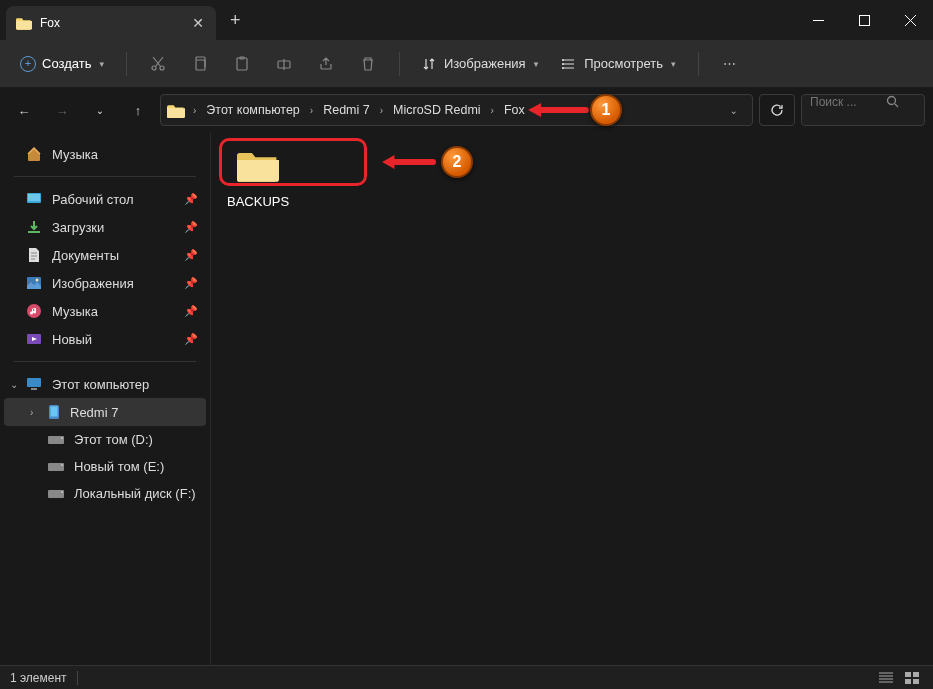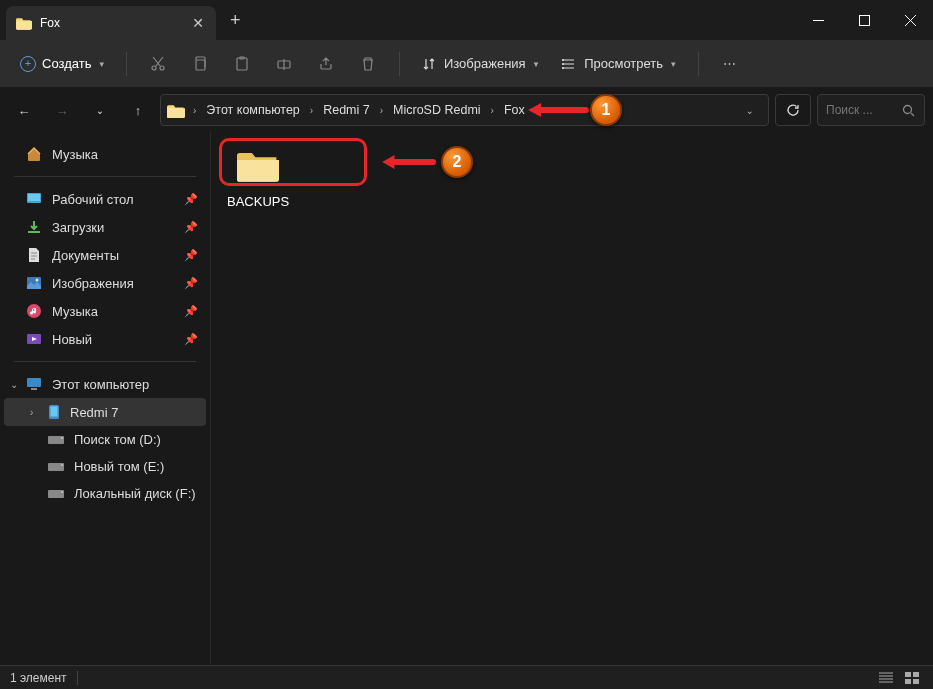--- a/index.html
+++ b/index.html
@@ -28,21 +28,21 @@
 
 .addr-row { height: 44px; background: #191919; display: flex; align-items: center; padding: 0 8px; gap: 6px; position: relative; }
 .nav-btn { width: 32px; height: 32px; display: flex; align-items: center; justify-content: center; color: #ddd; cursor: pointer; }
 .nav-btn.dim { color: #666; }
 .breadcrumb { flex: 1; height: 32px; border: 1px solid #3a3a3a; background: #1f1f1f; border-radius: 4px; display: flex; align-items: center; padding: 0 6px; gap: 2px; position: relative; }
 .bc-folder { width: 18px; height: 15px; margin-right: 4px; }
 .bc-chev { color: #aaa; font-size: 10px; padding: 0 2px; }
 .bc-item { padding: 4px 6px; color: #ddd; cursor: pointer; white-space: nowrap; font-size: 12.5px; }
 .bc-dropdown { margin-left: auto; color: #aaa; padding: 0 8px; font-size: 10px; }
 .refresh-btn { width: 36px; height: 32px; display: flex; align-items: center; justify-content: center; color: #ddd; border: 1px solid #3a3a3a; border-radius: 4px; cursor: pointer; }
-.search-box { width: 108px; height: 32px; border: 1px solid #3a3a3a; background: #1f1f1f; border-radius: 4px; display: flex; align-items: center; padding: 0 8px; color: #777; gap: 6px; }
+.search-box { width: 124px; height: 32px; border: 1px solid #3a3a3a; background: #1f1f1f; border-radius: 4px; display: flex; align-items: flex-start; padding: 0 8px; color: #777; gap: 6px; }
 .search-box input { background: transparent; border: none; outline: none; color: #ddd; width: 70px; font-size: 12px; }
 
 
 .main { display: flex; height: calc(689px - 40px - 48px - 44px - 24px); background: #191919; }
 .sidebar { width: 210px; background: #191919; padding: 8px 4px; overflow: hidden; }
 .side-item { display: flex; align-items: center; gap: 10px; padding: 6px 8px 6px 22px; color: #ddd; cursor: pointer; border-radius: 4px; font-size: 13px; position: relative; }
 .side-item.indent { padding-left: 44px; }
 .side-item.selected { background: #343434; }
 .side-item .pin { margin-left: auto; color: #666; font-size: 11px; }
 .side-item .expand { position: absolute; left: 6px; color: #aaa; font-size: 10px; }
@@ -291,21 +291,21 @@
           <rect x="1" y="1" width="10" height="14" rx="1.5" fill="#4a8ac8"></rect>
           <rect x="2.5" y="2.5" width="7" height="10" fill="#6ac8ee"></rect>
         </svg>
       <span>Redmi 7</span>
     </div>
     <div class="side-item indent">
       <svg width="16" height="12" viewBox="0 0 16 12">
           <rect x="0" y="2" width="16" height="8" rx="1" fill="#888"></rect>
           <circle cx="14" cy="4" r="0.8" fill="#eee"></circle>
         </svg>
-      <span>Поиск том (D:)</span>
+      <span>Этот том (D:)</span>
     </div>
     <div class="side-item indent">
       <svg width="16" height="12" viewBox="0 0 16 12">
           <rect x="0" y="2" width="16" height="8" rx="1" fill="#888"></rect>
           <circle cx="14" cy="4" r="0.8" fill="#eee"></circle>
         </svg>
       <span>Новый том (E:)</span>
     </div>
     <div class="side-item indent">
       <svg width="16" height="12" viewBox="0 0 16 12">

